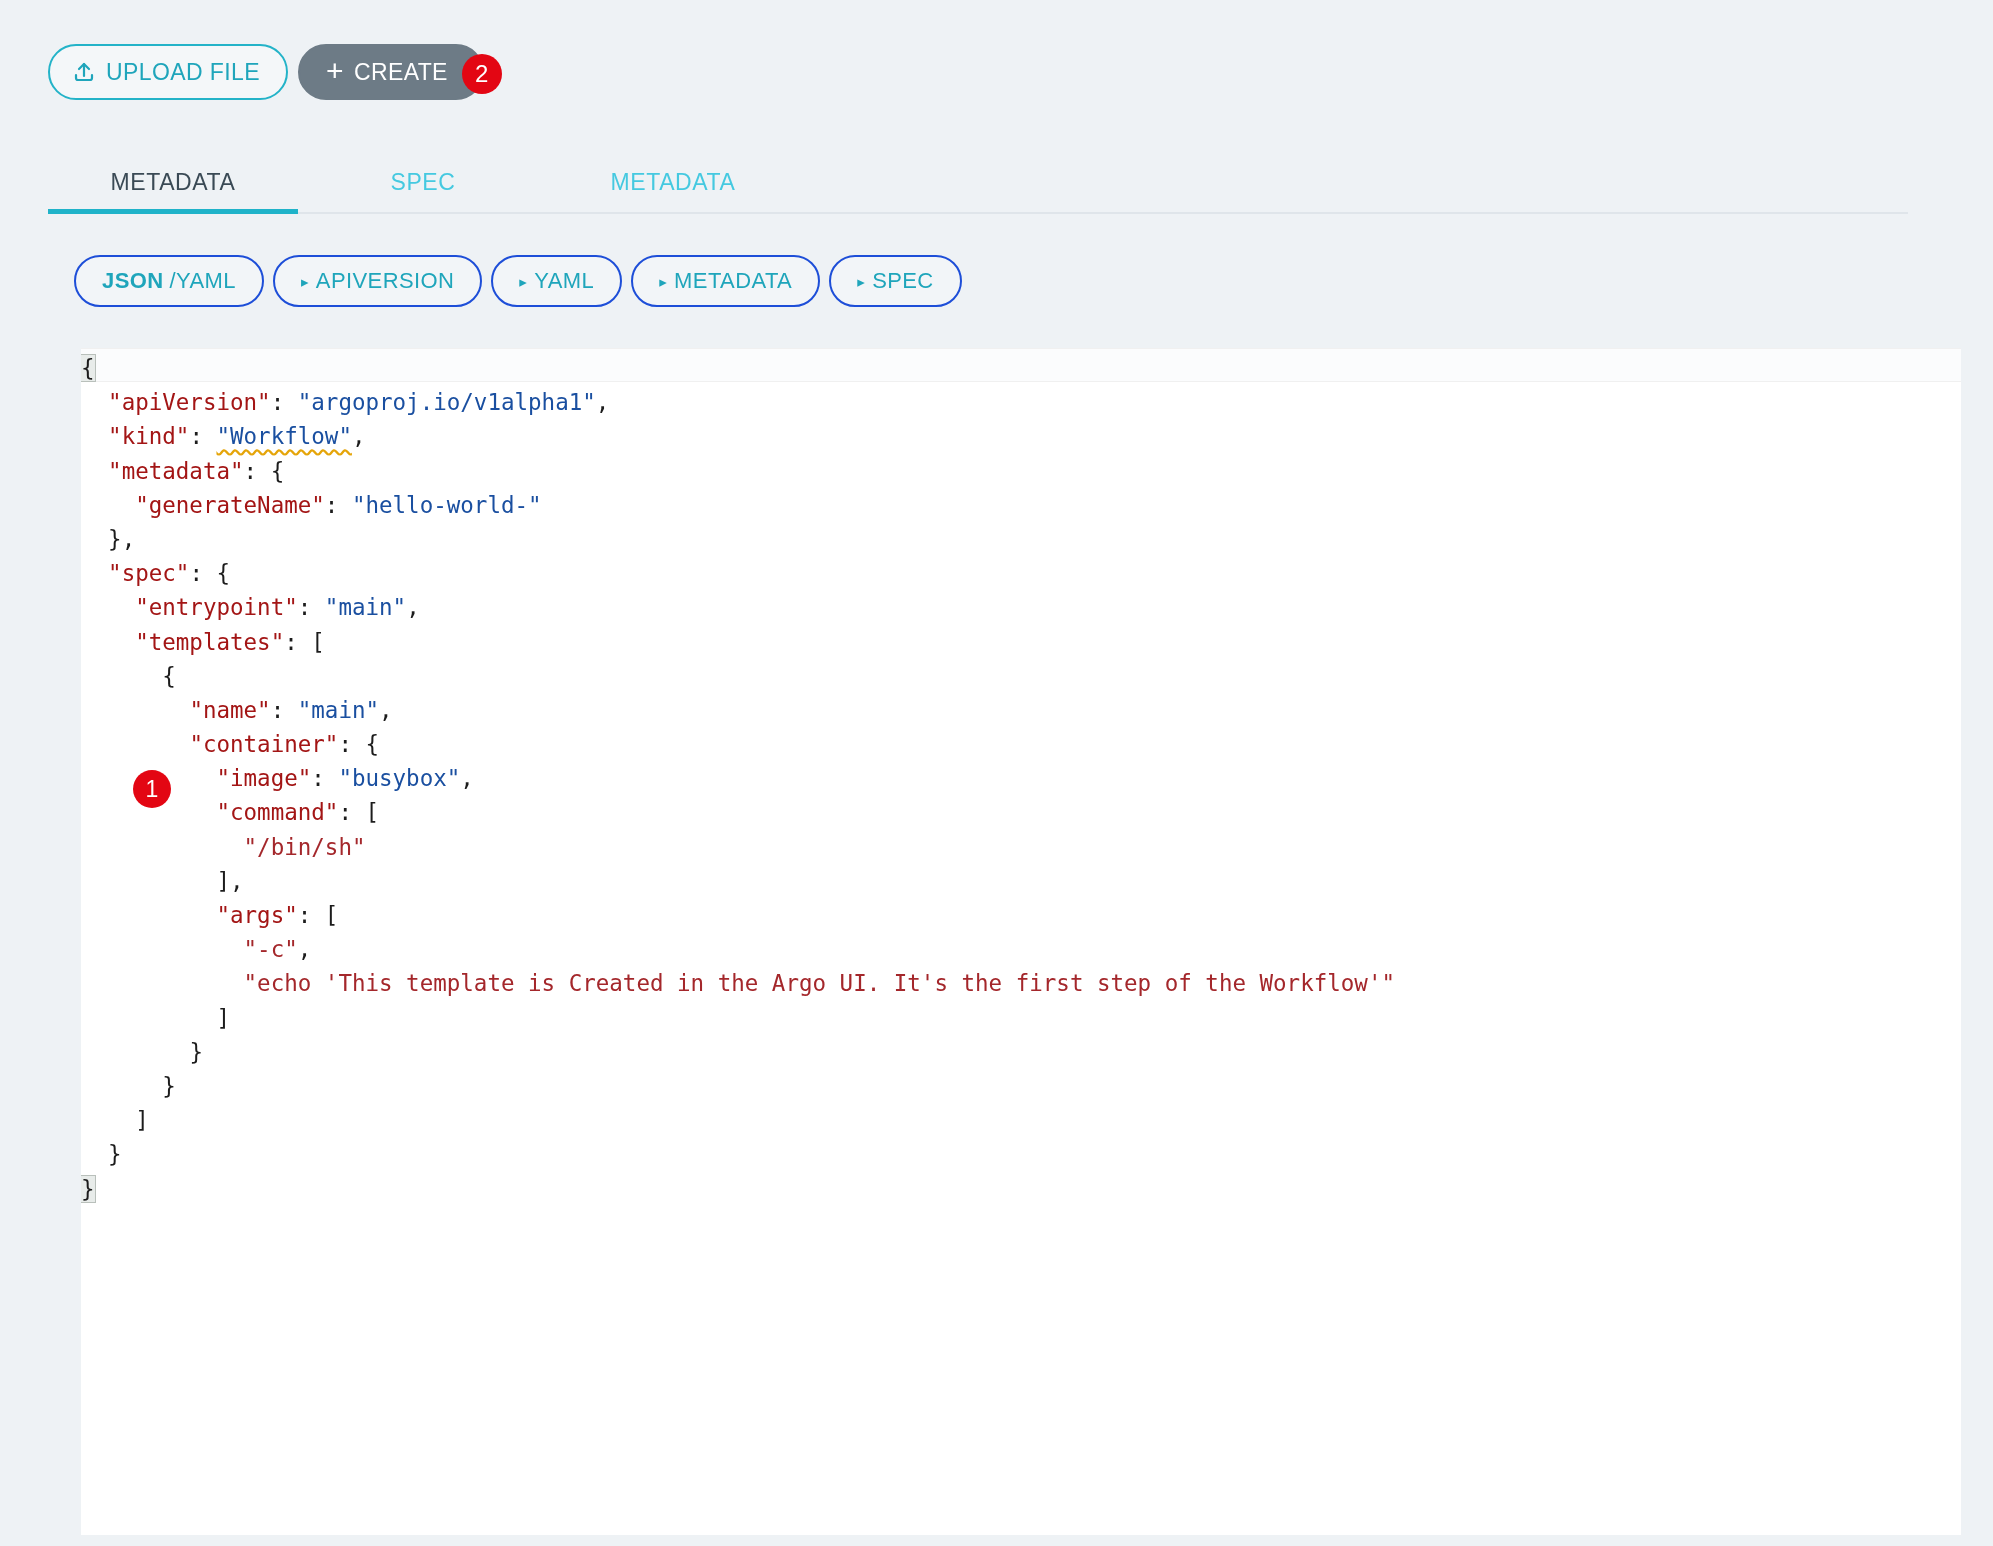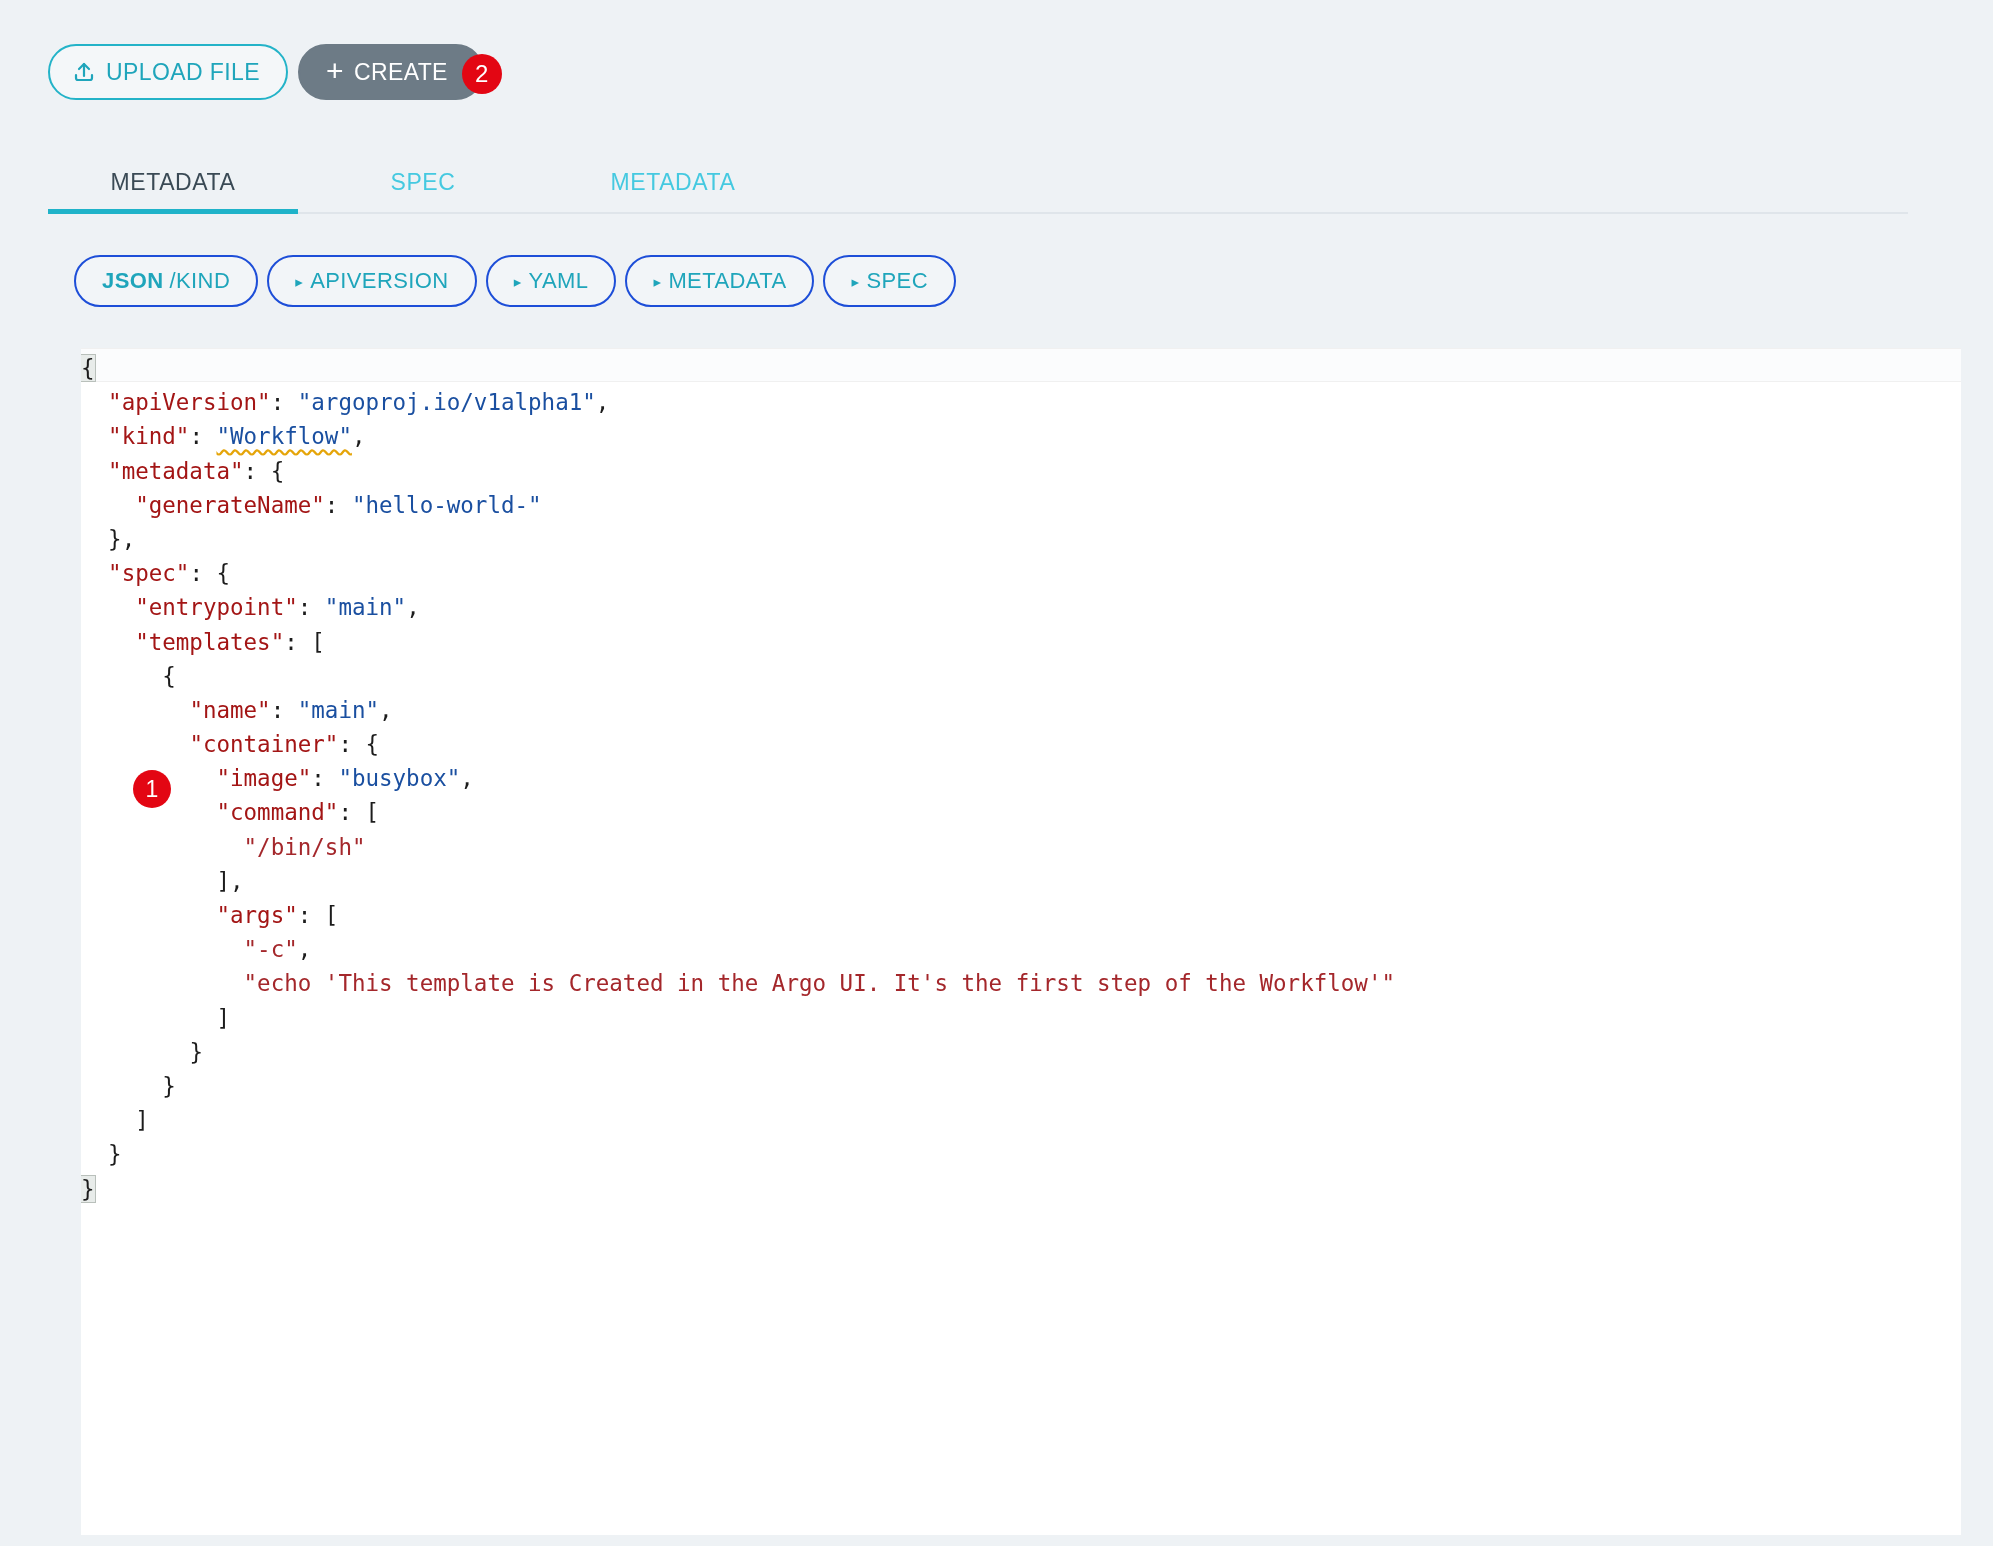--- a/index.html
+++ b/index.html
@@ -242,21 +242,21 @@
 
   <div class="tabs">
     <div class="tab tab-manifest active">METADATA</div>
     <div class="tab tab-spec">SPEC</div>
     <div class="tab tab-metadata">METADATA</div>
   </div>
 
   <div class="pills">
     <div class="pill">
       <span class="strong">JSON</span>
-        <span>/KIND</span>
+        <span>/YAML</span>
     </div>
     <div class="pill">
       <span class="caret">▸</span>
         <span>APIVERSION</span>
     </div>
     <div class="pill">
       <span class="caret">▸</span>
         <span>YAML</span>
     </div>
     <div class="pill">

